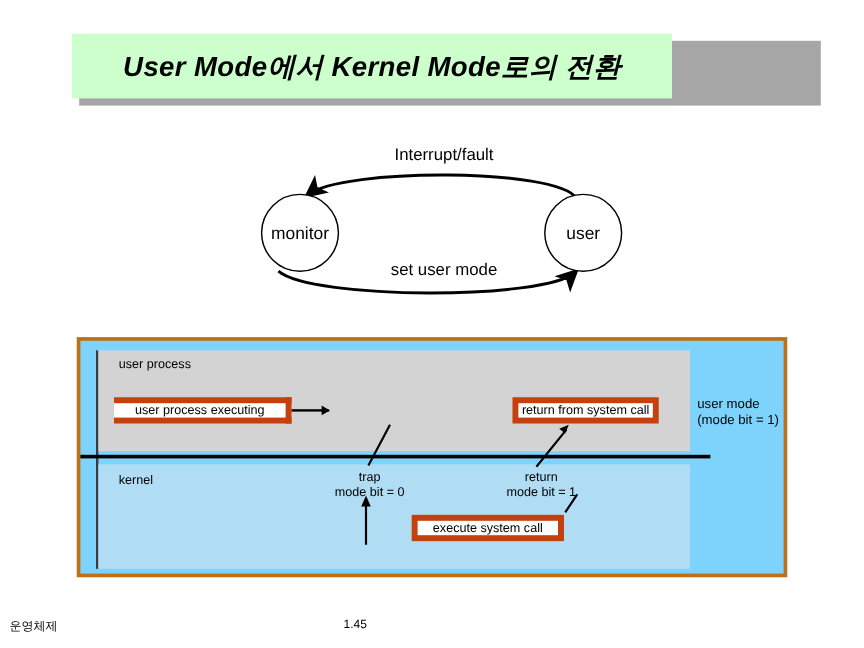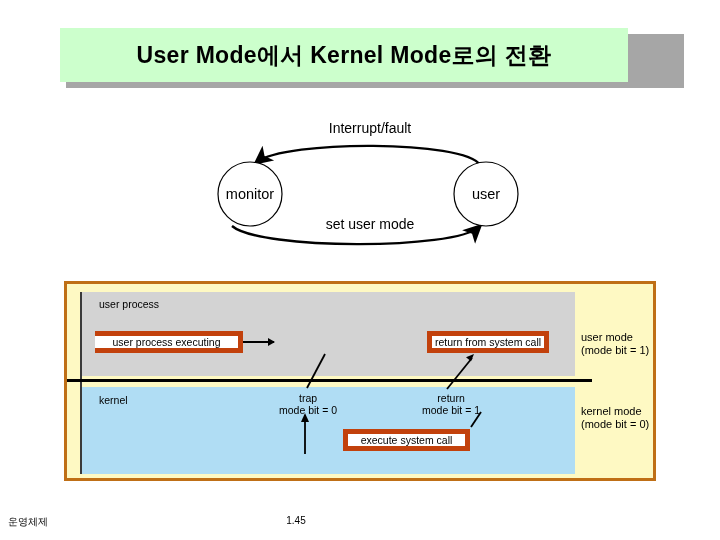--- a/index.html
+++ b/index.html
@@ -21,26 +21,27 @@
     left: 66px;
     top: 34px;
     width: 618px;
     height: 54px;
     background: #a6a6a6;
   }
   .title-banner {
     position: absolute;
     left: 60px;
     top: 28px;
-    width: 568px;
+    width: 500px;
     height: 54px;
     background: #ccffcc;
     display: flex;
     align-items: center;
     justify-content: center;
+    font-style: italic;
   }
   .title-text {
     font-size: 23px;
     font-weight: bold;
     color: #000000;
     letter-spacing: 0.3px;
     white-space: nowrap;
   }
 
   
@@ -64,21 +65,21 @@
   }
 
   
   .figure {
     position: absolute;
     left: 64px;
     top: 281px;
     width: 592px;
     height: 200px;
     border: 3px solid #bf6f16;
-    background: #fef9c3;
+    background: #7dd3fc;
     box-sizing: border-box;
   }
   .fig-inner {
     position: absolute;
     inset: 0;
   }
   .axis-line {
     position: absolute;
     left: 13px;
     top: 8px;
@@ -236,24 +237,20 @@
     <div class="band-user"></div>
     <div class="band-kernel"></div>
     <div class="divider"></div>
 
     <div class="band-caption cap-user-process">user process</div>
     <div class="band-caption cap-kernel">kernel</div>
 
     <div class="side-label side-user">
       <div>user mode</div>
       <div>(mode bit = 1)</div>
-    </div>
-    <div class="side-label side-kernel">
-      <div>kernel mode</div>
-      <div>(mode bit = 0)</div>
     </div>
 
     <div class="flowbox box-executing">user process executing</div>
     <div class="arrow-h"></div>
     <div class="flowbox box-return">return from system call</div>
     <div class="flowbox box-exec-sys">execute system call</div>
 
     <div class="fig-annot annot-trap">
       <div>trap</div>
       <div>mode bit = 0</div>

